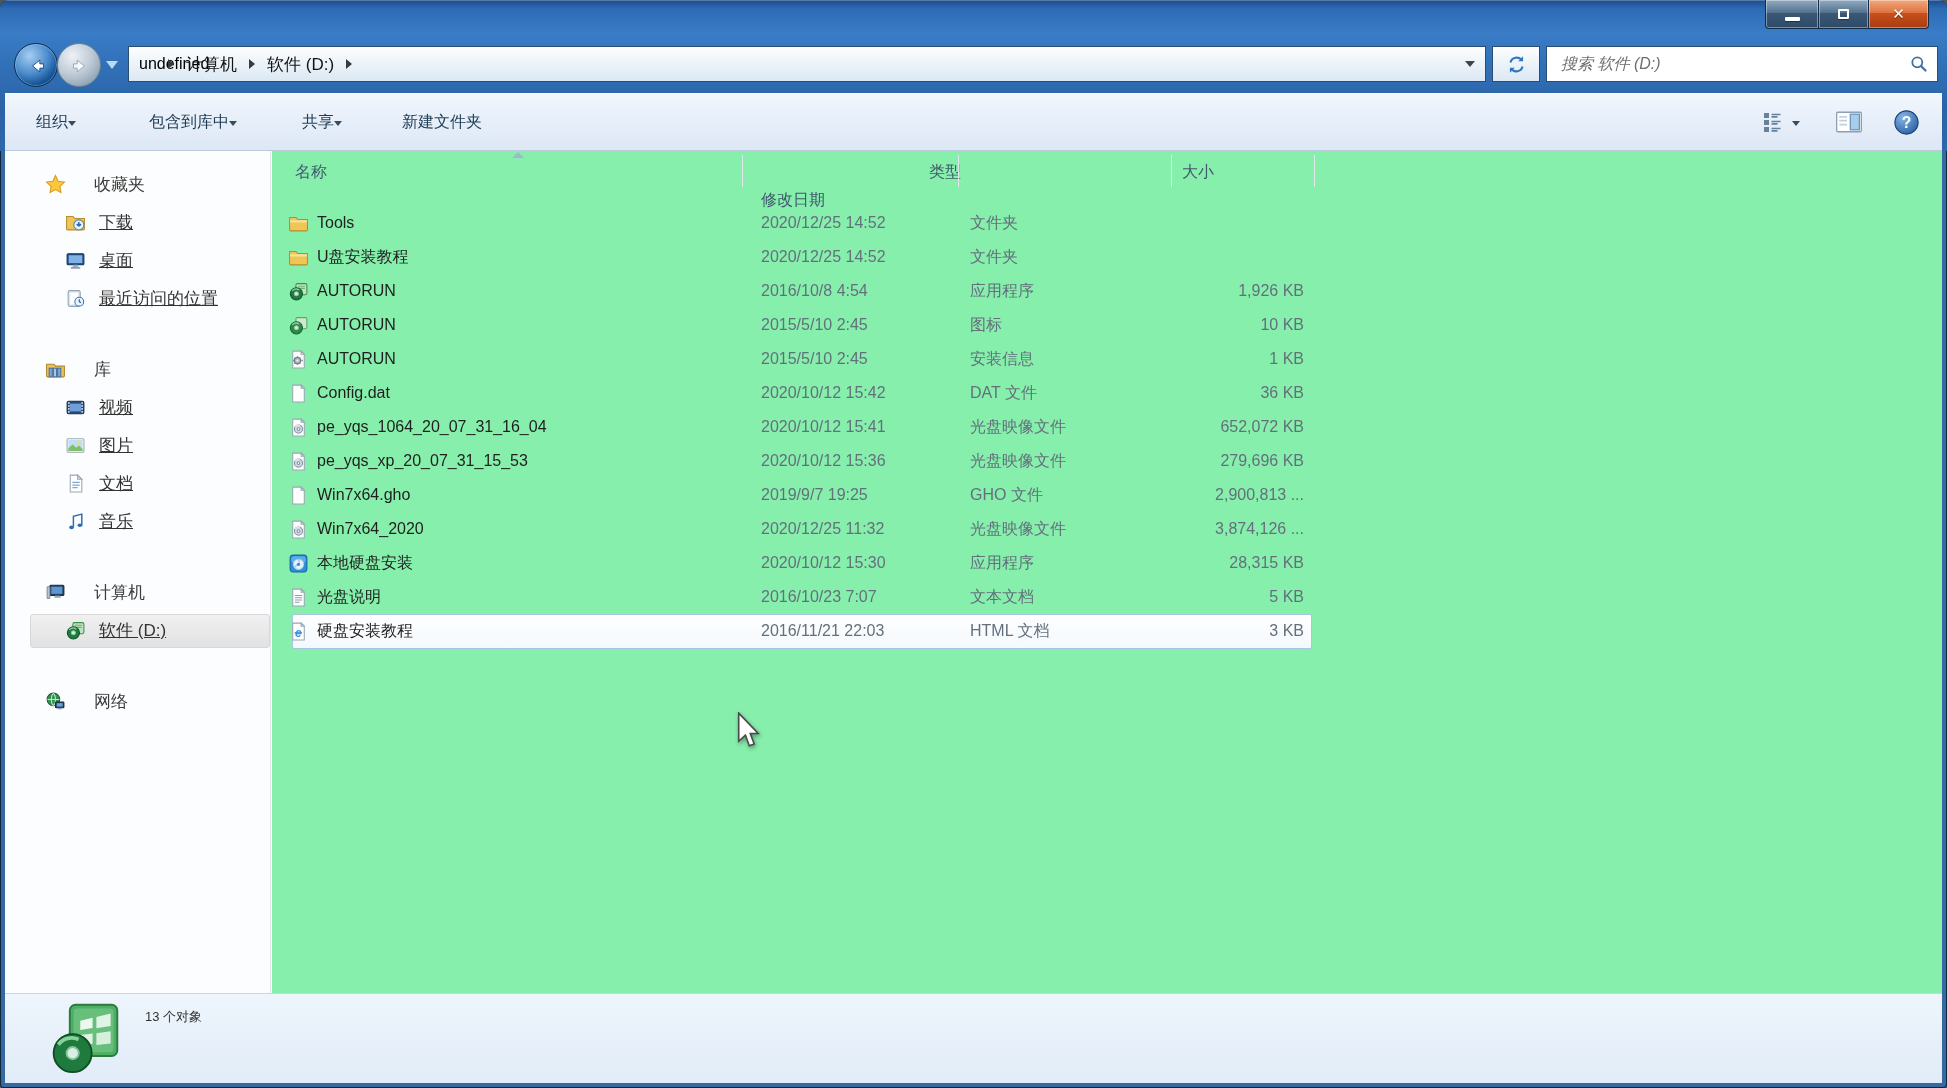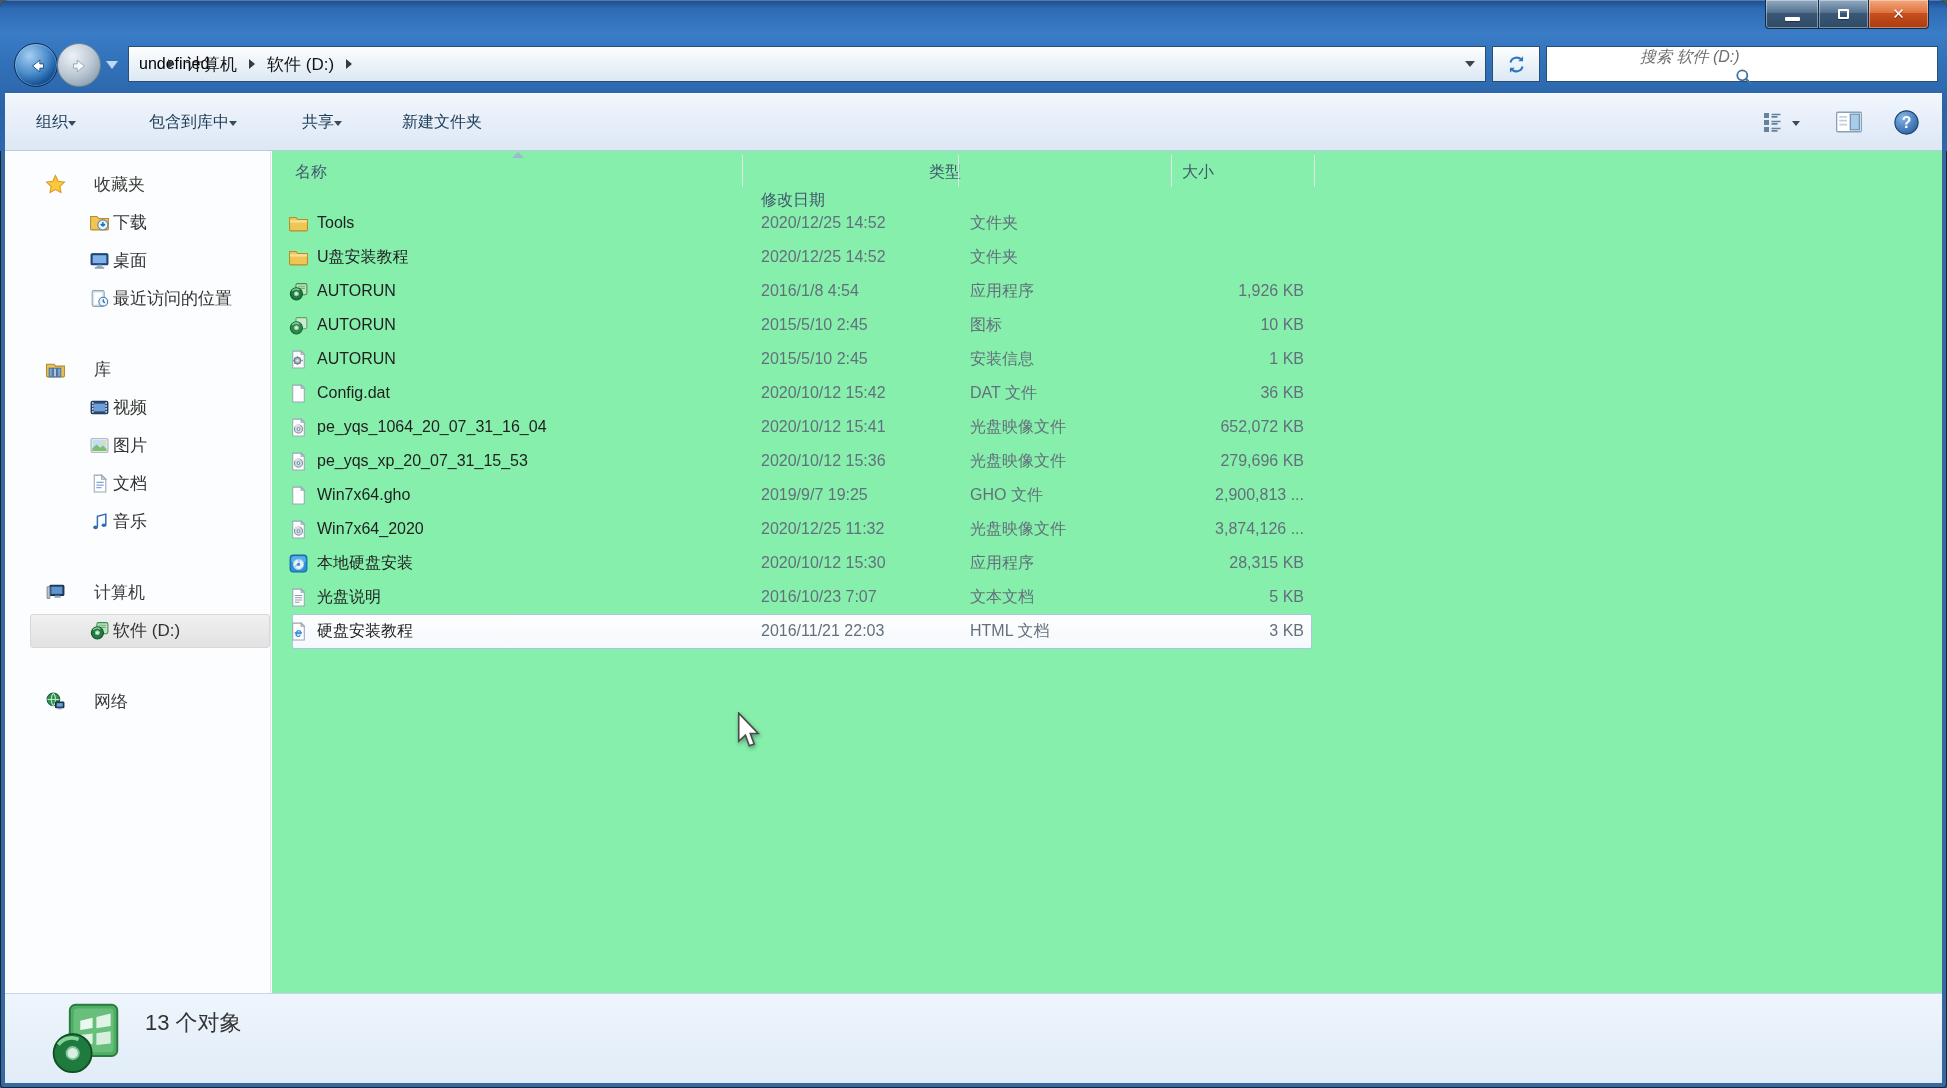--- a/index.html
+++ b/index.html
@@ -29,37 +29,37 @@
   .navbtn.fwd{left:57px;background:radial-gradient(circle at 35% 28%,#eef2f6,#bcc9d5 48%,#90a2b2 80%);border:1px solid #6e8596;}
   .navbtn svg{position:absolute;left:10px;top:10px;width:24px;height:24px;}
   .nav-chevron{position:absolute;left:106px;top:61px;width:0;height:0;border-top:8px solid #bcd9f2;border-left:6px solid transparent;border-right:6px solid transparent;z-index:3;}
   .addrbar{position:absolute;left:128px;top:46px;width:1358px;height:36px;background:linear-gradient(#fdfeff,#dbe8f3);border:1px solid #2a4d74;display:flex;align-items:center;padding:0 10px;z-index:2;}
   .addr-ic{width:19px;height:19px;margin-right:8px;flex:0 0 auto;}
   .crumb{font-size:17px;color:#141414;padding:0 10px;cursor:default;white-space:nowrap;}
   .tri-r{width:0;height:0;border-left:6px solid #3a3a3a;border-top:5px solid transparent;border-bottom:5px solid transparent;margin:0 2px;}
   .addr-drop{margin-left:auto;width:0;height:0;border-top:6px solid #444;border-left:5px solid transparent;border-right:5px solid transparent;}
   .refreshbtn{position:absolute;left:1492px;top:46px;width:48px;height:36px;background:linear-gradient(#fdfeff,#dbe8f3);border:1px solid #2a4d74;display:flex;align-items:center;justify-content:center;z-index:2;}
   .refreshbtn svg{width:23px;height:23px;}
-  .searchbox{position:absolute;left:1546px;top:46px;width:392px;height:36px;background:#fff;border:1px solid #2a4d74;display:flex;align-items:center;padding:0 8px 0 12px;z-index:2;flex-direction:column;}
+  .searchbox{position:absolute;left:1546px;top:46px;width:392px;height:36px;background:#fff;border:1px solid #2a4d74;display:flex;align-items:center;padding:0 8px 0 12px;z-index:2;}
   .searchbox input{flex:1;border:none;outline:none;font-family:inherit;font-size:16px;font-style:italic;color:#444;background:transparent;}
   .searchbox input::placeholder{color:#6f6f6f;font-style:italic;}
   .search-ic{width:20px;height:20px;flex:0 0 auto;}
   
   .toolbar{position:absolute;left:5px;right:5px;top:93px;height:58px;
     background:linear-gradient(#f2f7fd,#e6eef9 50%,#dde8f5);border-top:1px solid #fafcff;border-bottom:1px solid #b9cbdd;z-index:2;}
   .tb{position:absolute;top:0;height:100%;display:flex;align-items:center;gap:0;font-size:16px;color:#1e3c55;cursor:default;}
   .tri-d{width:0;height:0;border-top:5px solid #3a4a5a;border-left:4px solid transparent;border-right:4px solid transparent;margin-top:2px;}
   .tb-right{position:absolute;top:0;height:100%;display:flex;align-items:center;gap:6px;}
   .tb-right svg{display:block;}
   
   .main{position:absolute;left:5px;right:5px;top:151px;bottom:95px;background:#fff;}
   .sidebar{position:absolute;left:0;top:0;bottom:0;width:266px;background:#fcfdfe;border-right:1px solid #e2e4e7;padding-top:14px;overflow:hidden;}
   .sb-group{margin-bottom:33px;}
   .sb-head{height:38px;display:flex;align-items:center;padding-left:40px;gap:28px;font-size:17px;color:#3c3c3c;cursor:default;}
-  .sb-item{height:38px;display:flex;align-items:center;padding-left:84px;gap:3px;font-size:17px;color:#333;cursor:default;position:relative;}
+  .sb-item{height:38px;display:flex;align-items:center;padding-left:60px;gap:13px;font-size:17px;color:#333;cursor:default;position:relative;text-decoration:underline;}
   .sb-item.selected::before{content:"";position:absolute;left:25px;top:3px;width:238px;height:32px;border-radius:3px;
     background:linear-gradient(#f0f0f0,#e2e2e2);border:1px solid #d8d8d8;}
   .sb-item>*{position:relative;z-index:1;}
   .ic{display:inline-block;flex:0 0 auto;}
   .ic svg{width:100%;height:100%;display:block;}
   .ic20{width:21px;height:21px;}
   
   .list{position:absolute;left:267px;right:0;top:0;bottom:0;background:#86efac;text-decoration:underline;}
   .hdr{position:absolute;left:0;top:0;right:0;height:55px;}
   .hdr .hlabel{position:absolute;top:11px;font-size:16px;color:#41586e;white-space:nowrap;cursor:default;}
@@ -71,21 +71,21 @@
   .cell{position:absolute;top:0;height:34px;line-height:34px;font-size:16px;white-space:nowrap;z-index:1;}
   .c-ic{left:16px;top:7px;width:21px;height:21px;position:absolute;z-index:1;}
   .c-name{left:45px;color:#1f1f1f;}
   .c-date{left:489px;color:#63707c;}
   .c-type{left:698px;color:#63707c;}
   .c-size{left:850px;width:182px;text-align:right;color:#63707c;}
   
   .statusbar{position:absolute;left:5px;right:5px;bottom:5px;height:90px;
     background:linear-gradient(#eef5fc,#e1ecf8);border-top:1px solid #c6d6e6;}
   .status-ic{position:absolute;left:42px;top:5px;width:76px;height:76px;}
-  .status-text{position:absolute;left:140px;top:14px;font-size:22px;color:#333;}
+  .status-text{position:absolute;left:140px;top:14px;font-size:13px;color:#333;}
   
   .cursor{position:absolute;left:736px;top:712px;width:26px;height:40px;z-index:90;filter:drop-shadow(1px 2px 2px rgba(0,0,0,.35));}
 </style>
 </head>
 <body>
 
 <div class="window">
 
   <div class="chrome">
 
@@ -385,21 +385,21 @@
             <span class="ic c-ic">
               <svg viewBox="0 0 20 20">
                 <rect x="7.5" y="2.5" width="10.5" height="10.5" rx="1.5" fill="#bfe3c1" stroke="#3f8f4c"></rect>
                 <path d="M9.5 5h6.5M9.5 7h6.5M9.5 9h4" stroke="#6db377" stroke-width="1"></path>
                 <circle cx="8" cy="12.2" r="5.8" fill="#1f7a3d" stroke="#115427"></circle>
                 <circle cx="8" cy="12.2" r="1.9" fill="#d8efe0" stroke="#8fc4a2"></circle>
                 <path d="M4 9.4a4.8 4.8 0 0 1 6.8-.7" stroke="#7ecf96" stroke-width="1.3" fill="none"></path>
               </svg>
             </span>
             <span class="cell c-name">AUTORUN</span>
-            <span class="cell c-date">2016/1/8 4:54</span>
+            <span class="cell c-date">2016/10/8 4:54</span>
             <span class="cell c-type">应用程序</span>
             <span class="cell c-size">1,926 KB</span>
           </div>
           <div class="row">
             <span class="ic c-ic">
               <svg viewBox="0 0 20 20">
                 <rect x="7.5" y="2.5" width="10.5" height="10.5" rx="1.5" fill="#cfe9d1" stroke="#5fa36b"></rect>
                 <circle cx="8" cy="12.2" r="5.8" fill="#2a8a4a" stroke="#156030"></circle>
                 <circle cx="8" cy="12.2" r="1.9" fill="#ddf0e4" stroke="#8fc4a2"></circle>
                 <path d="M4 9.4a4.8 4.8 0 0 1 6.8-.7" stroke="#86d49e" stroke-width="1.3" fill="none"></path>

